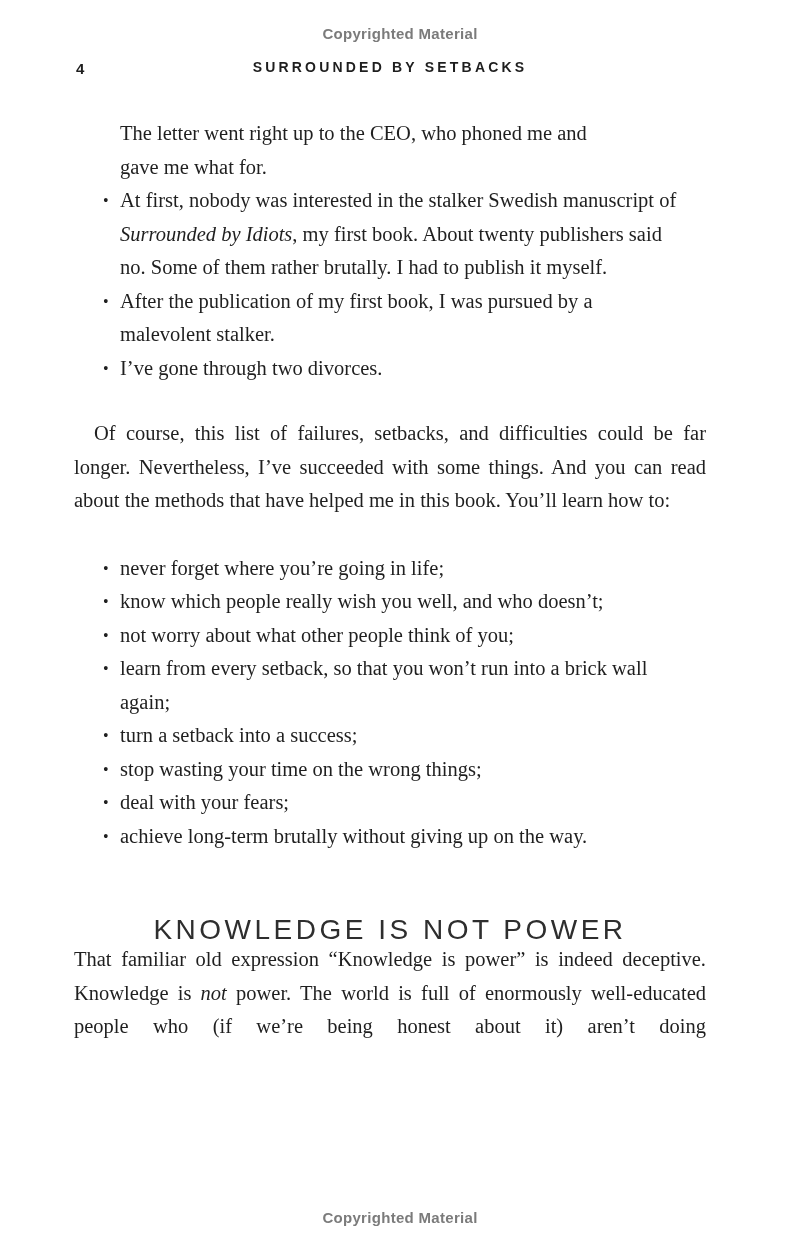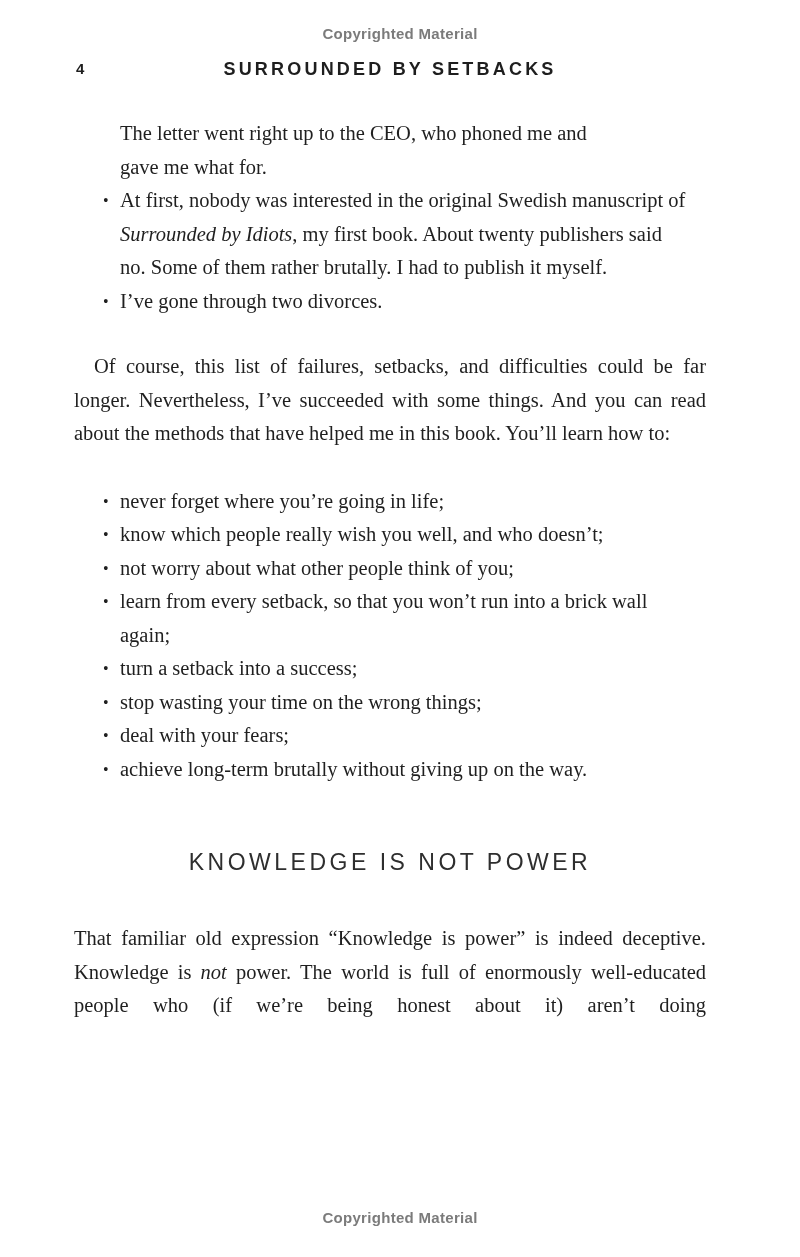--- a/index.html
+++ b/index.html
@@ -22,21 +22,21 @@
   .copyright.top { top:25px; }
   .copyright.bottom { top:1209px; }
 
   .page-header {
     position:absolute; top:59px; left:74px; width:632px; height:20px;
     font-family:"Liberation Sans", sans-serif; color:#1e1e1e;
   }
   .page-number { position:absolute; left:2px; top:1px; font-size:15px; font-weight:700; }
   .running-header {
     width:100%; text-align:center;
-    font-size:18px; font-weight:700; letter-spacing:3.2px;
+    font-size:14px; font-weight:700; letter-spacing:3.2px;
   }
 
   .body-column {
     position:absolute; top:117px; left:74px; width:632px;
     font-size:20.5px; line-height:33.5px;
   }
 
   .bullet-continuation { margin-left:46px; max-width:510px;font-family:Liberation Serif, serif; }
 
   ul.book-list { list-style:none; }
@@ -46,26 +46,25 @@
     position:absolute; left:29px; top:0;
     font-size:16px; line-height:33.5px;
   }
 
   .intro-paragraph { margin-top:32px; text-indent:20px; text-align:justify; }
   ul.methods-list { margin-top:34px; }
 
   .section-heading {
     margin-top:63px;
     font-family:"Liberation Sans", sans-serif;
-    font-size:23px; font-weight:400; letter-spacing:3.5px;
+    font-size:28px; font-weight:400; letter-spacing:3.5px;
     line-height:27px; text-align:center; color:#2e2e2e;
   }
 
   .knowledge-paragraph {
-    margin-top:46px;
     text-align:justify; text-align-last:justify;
   }
   em { font-style:italic; }
 </style>
 </head>
 <body>
 
 <div class="page">
 
   <div class="copyright top">Copyrighted Material</div>
@@ -73,21 +72,22 @@
   <div class="page-header">
     <span class="page-number">4</span>
     <div class="running-header">SURROUNDED BY SETBACKS</div>
   </div>
 
   <div class="body-column">
 
     <div class="bullet-continuation">The letter went right up to the CEO, who phoned me and gave me what for.</div>
 
     <ul class="book-list failures-list">
-      <li><span>At first, nobody was interested in the original Swedish manuscript of </span><em>Surrounded by Idiots</em><span>, my first book. About twenty publishers said no. Some of them rather brutally. I had to publish it myself.</span></li>
+      <li><span>At first, nobody was interested in the stalker Swedish manuscript of </span><em>Surrounded by Idiots</em><span>, my first book. About twenty publishers said no. Some of them rather brutally. I had to publish it myself.</span></li>
+      <li><span>After the publication of my first book, I was pursued by a malevolent stalker.</span></li>
       <li><span>I’ve gone through two divorces.</span></li>
     </ul>
 
     <p class="intro-paragraph">Of course, this list of failures, setbacks, and difficulties could be far longer. Nevertheless, I’ve succeeded with some things. And you can read about the methods that have helped me in this book. You’ll learn how to:</p>
 
     <ul class="book-list methods-list">
       <li>never forget where you’re going in life;</li>
       <li>know which people really wish you well, and who doesn’t;</li>
       <li>not worry about what other people think of you;</li>
       <li>learn from every setback, so that you won’t run into a brick wall again;</li>

